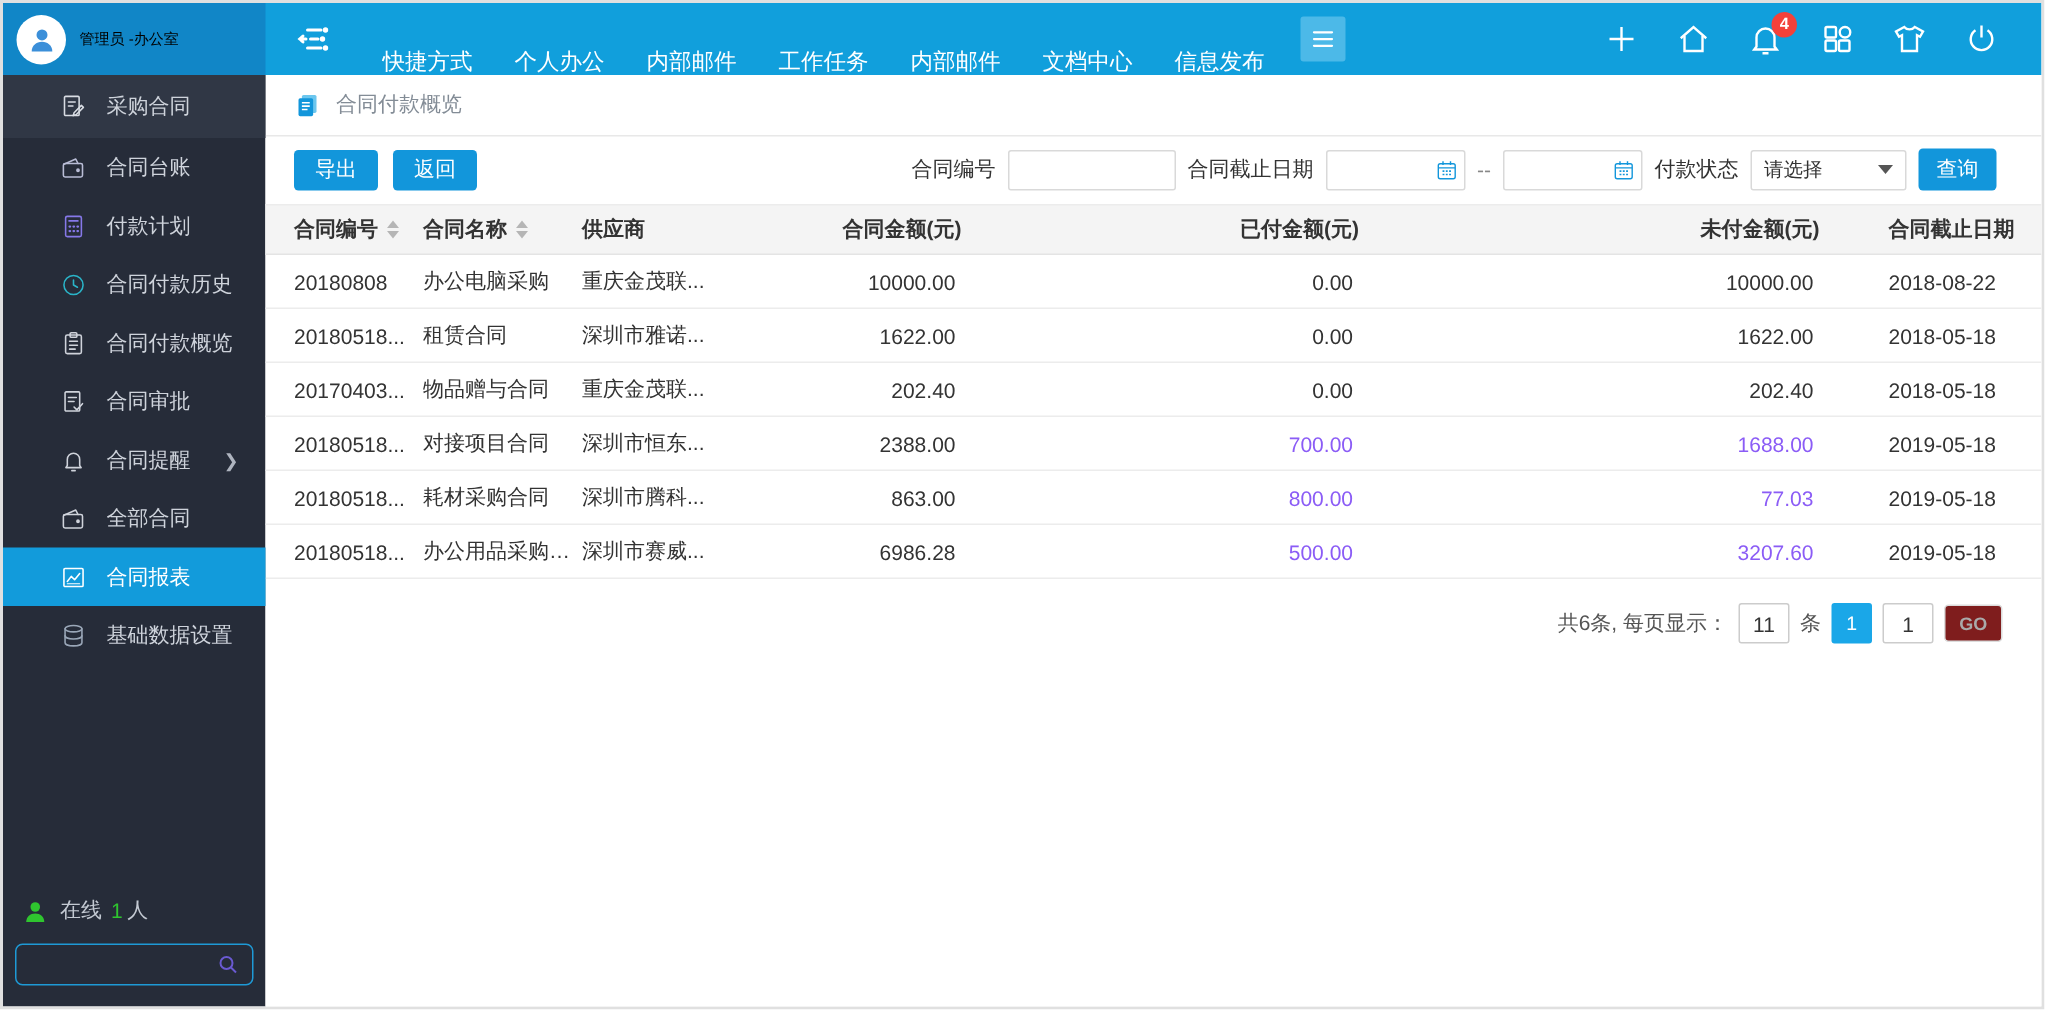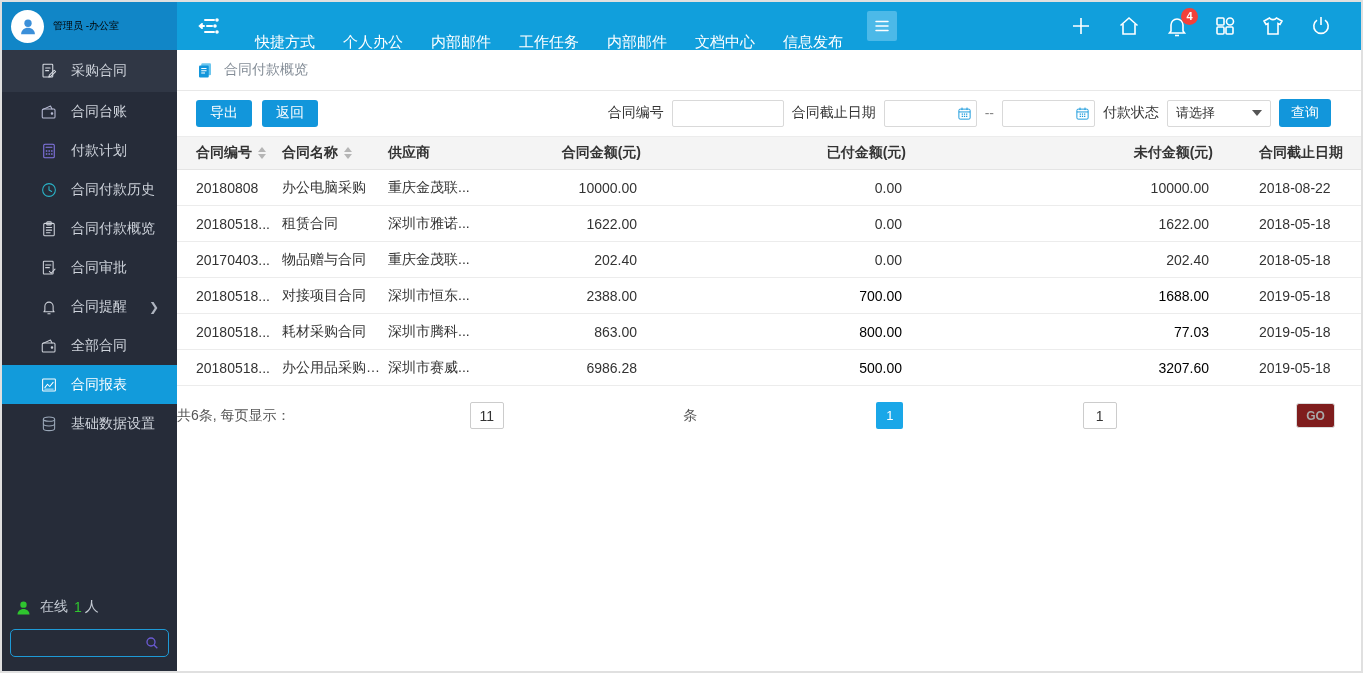--- a/index.html
+++ b/index.html
@@ -72,24 +72,24 @@
   .th { display:flex; align-items:center; font-size:14px; }
   .th.right { justify-content:flex-end; }
   .c7pad { padding-left:46px; }
   .sort { display:inline-flex; flex-direction:column; margin-left:6px; gap:2px; cursor:pointer; }
   .sort i { width:0; height:0; border-left:4px solid transparent; border-right:4px solid transparent; display:block; }
   .sort .up { border-bottom:5px solid #b5b5b5; }
   .sort .dn { border-top:5px solid #b5b5b5; }
   .tr { height:36px; border-bottom:1px solid #ececec; color:#333; font-size:14px; }
   .td { overflow:hidden; white-space:nowrap; text-overflow:ellipsis; padding-right:4px; }
   .td.num { text-align:right; }
-  .td.link { color:#000000; cursor:pointer; }
-
-  
-  .pager { display:flex; align-items:center; justify-content:space-between; gap:7px; padding:16px 26px 0 0; color:#555; font-size:14px; }
+  .td.link { color:#8b5cf6; cursor:pointer; }
+
+  
+  .pager { display:flex; align-items:center; justify-content:flex-end; gap:7px; padding:16px 26px 0 0; color:#555; font-size:14px; }
   .pg-input { width:34px; height:27px; border:1px solid #ccc; border-radius:2px; text-align:center; font-size:14px; outline:none; color:#333; font-family:inherit; }
   .pg-current { width:27px; height:27px; background:#1aa7e8; color:#fff; border-radius:2px; display:flex; align-items:center; justify-content:center; font-size:13px; cursor:pointer; }
   .pg-go { width:39px; height:25px; background:#7f1d1d; border:1px solid #dcdcdc; border-radius:3px; color:#a9a9a9; font-size:12px; font-weight:bold; cursor:pointer; font-family:inherit; }
 </style>
 </head>
 <body>
 
 <div class="page">
 
   <div class="header">

